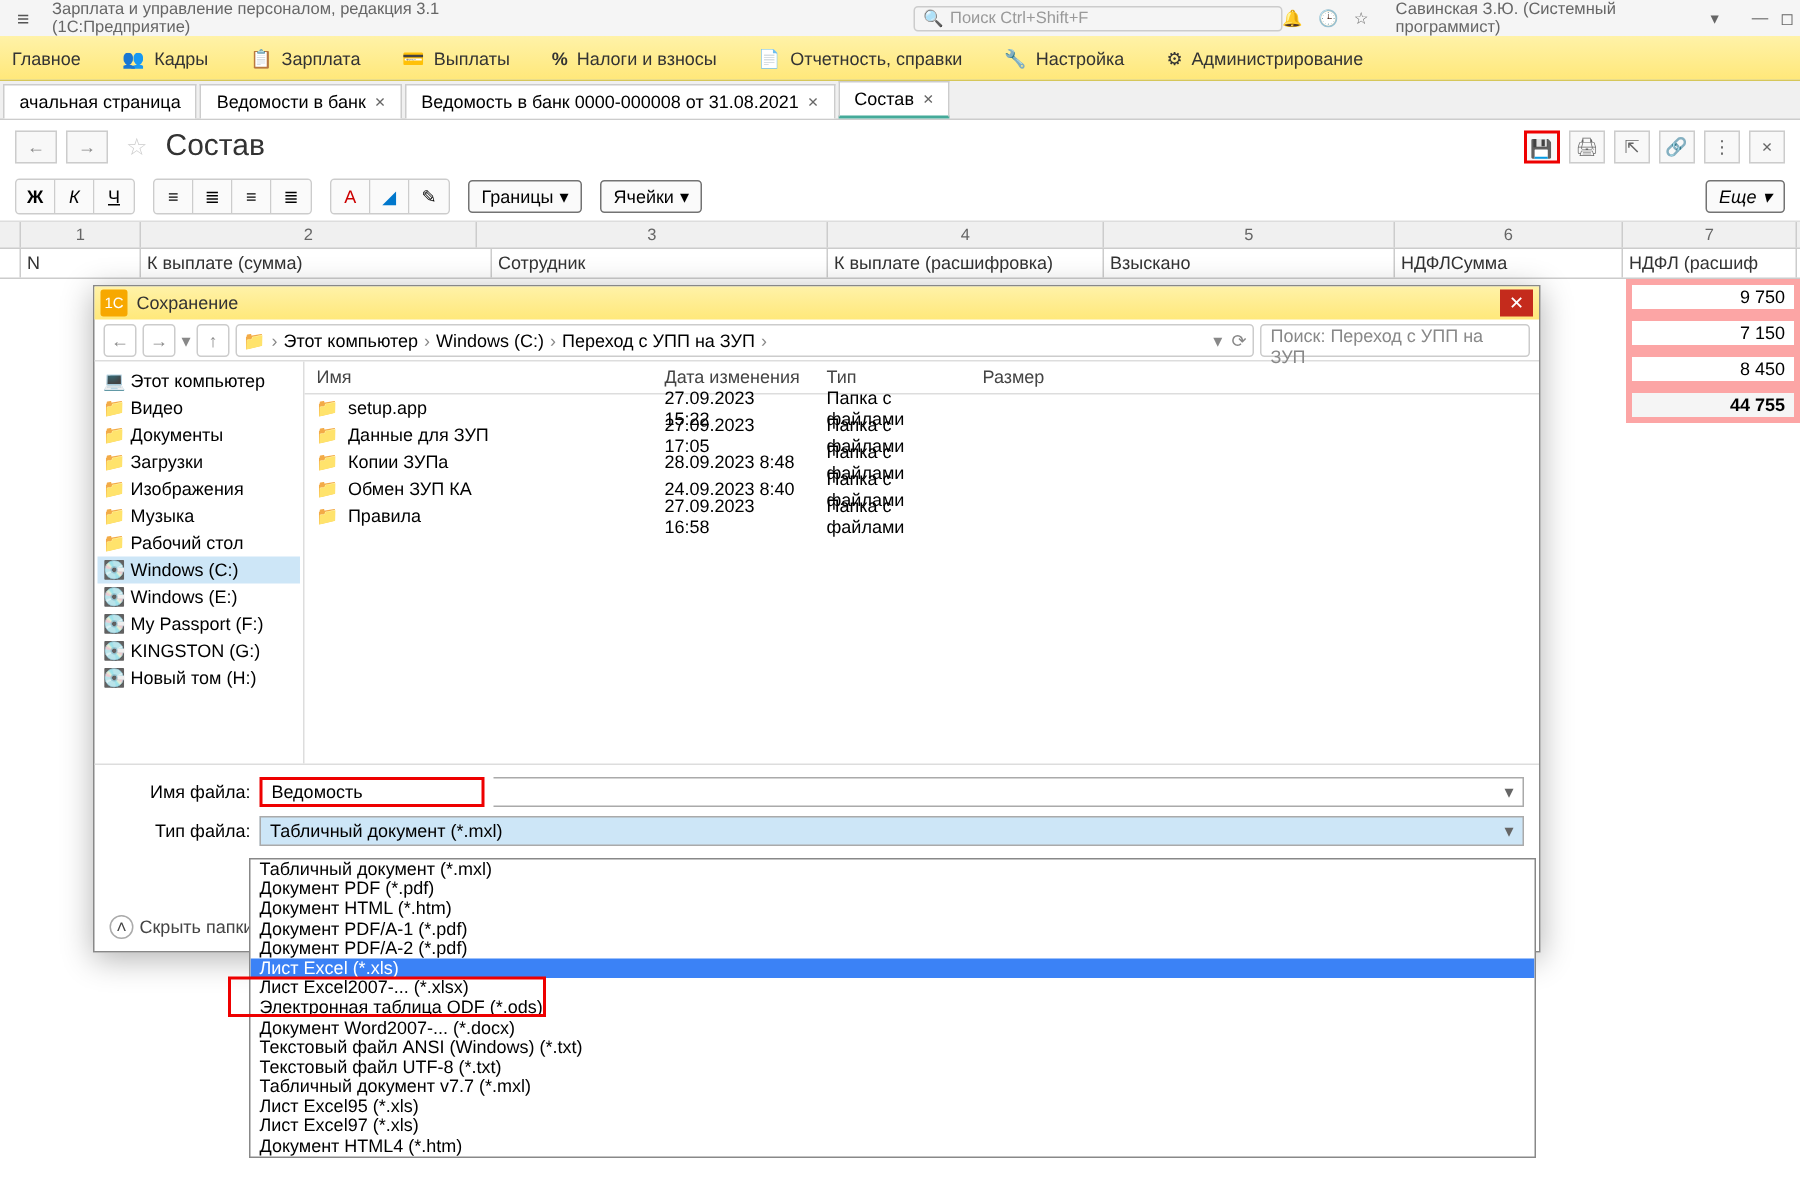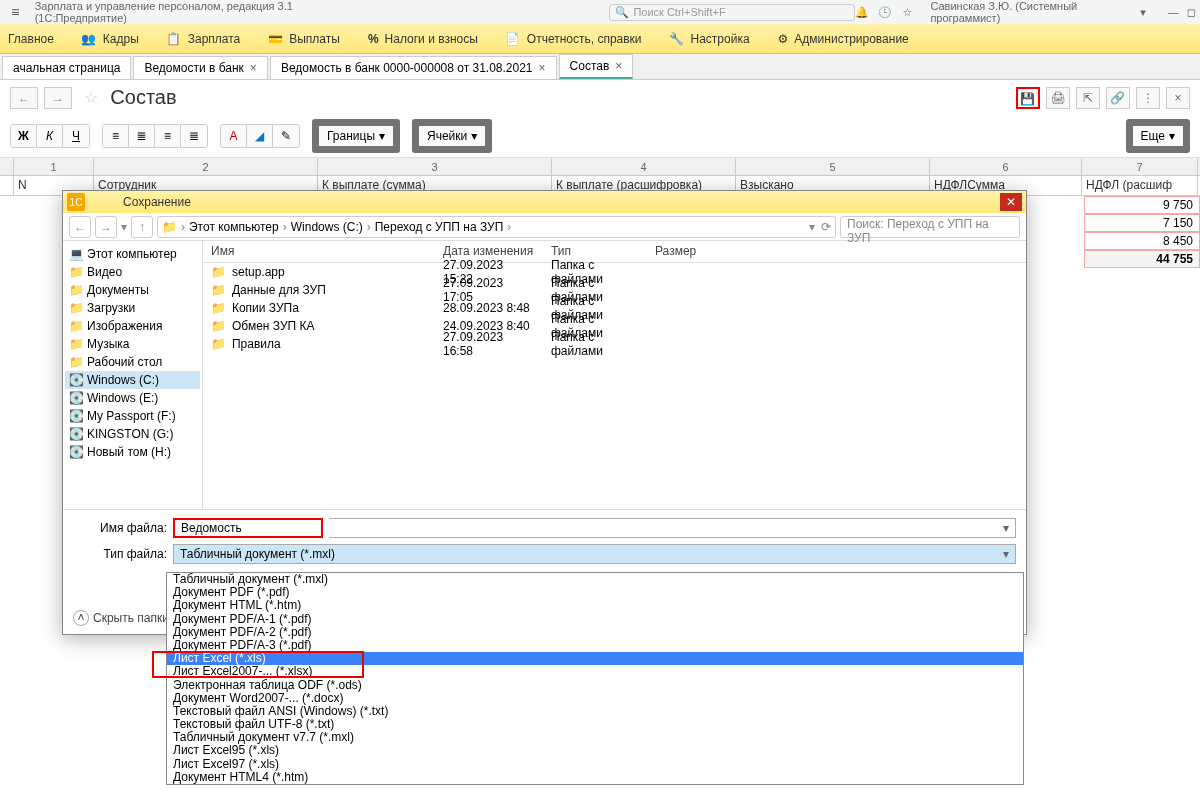--- a/index.html
+++ b/index.html
@@ -34,35 +34,35 @@
 .doc-header .star { color: #ccc; font-size: 16px; margin: 0 6px; }
 .doc-header h1 { font-size: 20px; font-weight: normal; color: #333; }
 .doc-header .right-actions { margin-left: auto; display: flex; gap: 6px; align-items: center; }
 .doc-header .right-actions .btn { width: 24px; height: 22px; border: 1px solid #ccc; text-align: center; line-height: 20px; cursor: pointer; color: #666; background: #f8f8f8; }
 .doc-header .right-actions .btn.hl { border: 2px solid #e00; }
 
 .toolbar { display: flex; align-items: center; padding: 4px 10px; gap: 12px; border-bottom: 1px solid #ddd; }
 .toolbar .group { display: flex; border: 1px solid #ccc; border-radius: 3px; overflow: hidden; }
 .toolbar .tbtn { width: 26px; height: 22px; border-right: 1px solid #ccc; text-align: center; line-height: 22px; cursor: pointer; background: #fafafa; font-size: 12px; }
 .toolbar .tbtn:last-child { border-right: none; }
-.toolbar .drop-btn { border: 7px solid #737373; border-radius: 3px; padding: 3px 8px; cursor: pointer; background: #fafafa; display: flex; align-items: center; gap: 4px; }
-.toolbar .more { margin-left: auto; }
+.toolbar .drop-btn { border: 1px solid #737373; border-radius: 3px; padding: 3px 8px; cursor: pointer; background: #fafafa; display: flex; align-items: center; gap: 4px; }
+.toolbar .more { margin-left: auto; font-style: italic; }
 
 .sheet { position: relative; height: 640px; overflow: hidden; }
 .col-headers { display: flex; background: #f0f0f0; border-bottom: 1px solid #ccc; height: 18px; font-size: 11px; color: #666; }
 .col-headers div { border-right: 1px solid #ccc; text-align: center; line-height: 18px; }
 .table-headers { display: flex; background: #fff; border-bottom: 1px solid #ccc; height: 20px; font-size: 12px; color: #333; }
 .table-headers div { border-right: 1px solid #ccc; padding: 2px 4px; overflow: hidden; white-space: nowrap; }
 
 .data-cells { position: absolute; right: 0; top: 38px; font-size: 12px; }
-.data-cells div { border: 1px solid #fca5a5; text-align: right; padding: 1px 6px; width: 116px; }
+.data-cells div { border: 4px solid #fca5a5; text-align: right; padding: 1px 6px; width: 116px; }
 .data-cells .bold { font-weight: bold; background: #f5f5f5; }
 
 .dialog { position: absolute; left: 62px; top: 190px; width: 965px; background: #fff; border: 1px solid #888; box-shadow: 0 4px 20px rgba(0,0,0,0.3); }
-.dialog-title { background: linear-gradient(#fff2a8, #ffe87a); height: 22px; display: flex; align-items: center; padding: 0 4px; font-size: 12px; gap: 32px; }
+.dialog-title { background: linear-gradient(#fff2a8, #ffe87a); height: 22px; display: flex; align-items: center; padding: 0 4px; font-size: 12px; }
 .dialog-title .ico { width: 18px; height: 18px; background: #f7a800; border-radius: 2px; margin-right: 6px; display: inline-flex; align-items: center; justify-content: center; color: #fff; font-size: 10px; }
 .dialog-title .t { flex: 1; text-align: left; color: #333; }
 .dialog-title .close-d { width: 22px; height: 18px; background: #c42b1c; color: #fff; text-align: center; line-height: 18px; cursor: pointer; }
 
 .nav-row { height: 28px; border-bottom: 1px solid #ddd; display: flex; align-items: center; padding: 0 6px; gap: 4px; font-size: 12px; }
 .nav-row .nbtn { width: 22px; height: 22px; border: 1px solid #ccc; border-radius: 3px; text-align: center; line-height: 20px; color: #888; cursor: pointer; }
 .nav-row .crumb { display: flex; align-items: center; gap: 4px; flex: 1; border: 1px solid #ccc; border-radius: 3px; height: 22px; padding: 0 4px; }
 .nav-row .crumb .folder-ico { color: #f7b500; }
 .nav-row .crumb .sep { color: #888; }
 .nav-row .search-fld { border: 1px solid #ccc; border-radius: 3px; height: 22px; width: 180px; padding: 0 6px; color: #888; }
@@ -229,22 +229,22 @@
     <div style="width:224px">2</div>
     <div style="width:234px">3</div>
     <div style="width:184px">4</div>
     <div style="width:194px">5</div>
     <div style="width:152px">6</div>
     <div style="width:116px">7</div>
   </div>
   <div class="table-headers">
     <div style="width:14px"></div>
     <div style="width:80px">N</div>
+    <div style="width:234px">К выплате (сумма)</div>
     <div style="width:224px">Сотрудник</div>
-    <div style="width:234px">К выплате (сумма)</div>
     <div style="width:184px">К выплате (расшифровка)</div>
     <div style="width:194px">Взыскано</div>
     <div style="width:152px">НДФЛСумма</div>
     <div style="width:116px">НДФЛ (расшиф</div>
   </div>
   <div class="data-cells">
     <div>9 750</div>
     <div>7 150</div>
     <div>8 450</div>
     <div class="bold">44 755</div>
@@ -395,21 +395,20 @@
     </div>
   </div>
 </div>
 
 <div class="dropdown-list" id="ftopts">
     <div class="opt">Табличный документ (*.mxl)</div>
     <div class="opt">Документ PDF (*.pdf)</div>
     <div class="opt">Документ HTML (*.htm)</div>
     <div class="opt">Документ PDF/A-1 (*.pdf)</div>
     <div class="opt">Документ PDF/A-2 (*.pdf)</div>
-    <div class="opt">Документ PDF/A-3 (*.pdf)</div>
     <div class="opt sel">Лист Excel (*.xls)</div>
     <div class="opt">Лист Excel2007-... (*.xlsx)</div>
     <div class="opt">Электронная таблица ODF (*.ods)</div>
     <div class="opt">Документ Word2007-... (*.docx)</div>
     <div class="opt">Текстовый файл ANSI (Windows) (*.txt)</div>
     <div class="opt">Текстовый файл UTF-8 (*.txt)</div>
     <div class="opt">Табличный документ v7.7 (*.mxl)</div>
     <div class="opt">Лист Excel95 (*.xls)</div>
     <div class="opt">Лист Excel97 (*.xls)</div>
     <div class="opt">Документ HTML4 (*.htm)</div>

